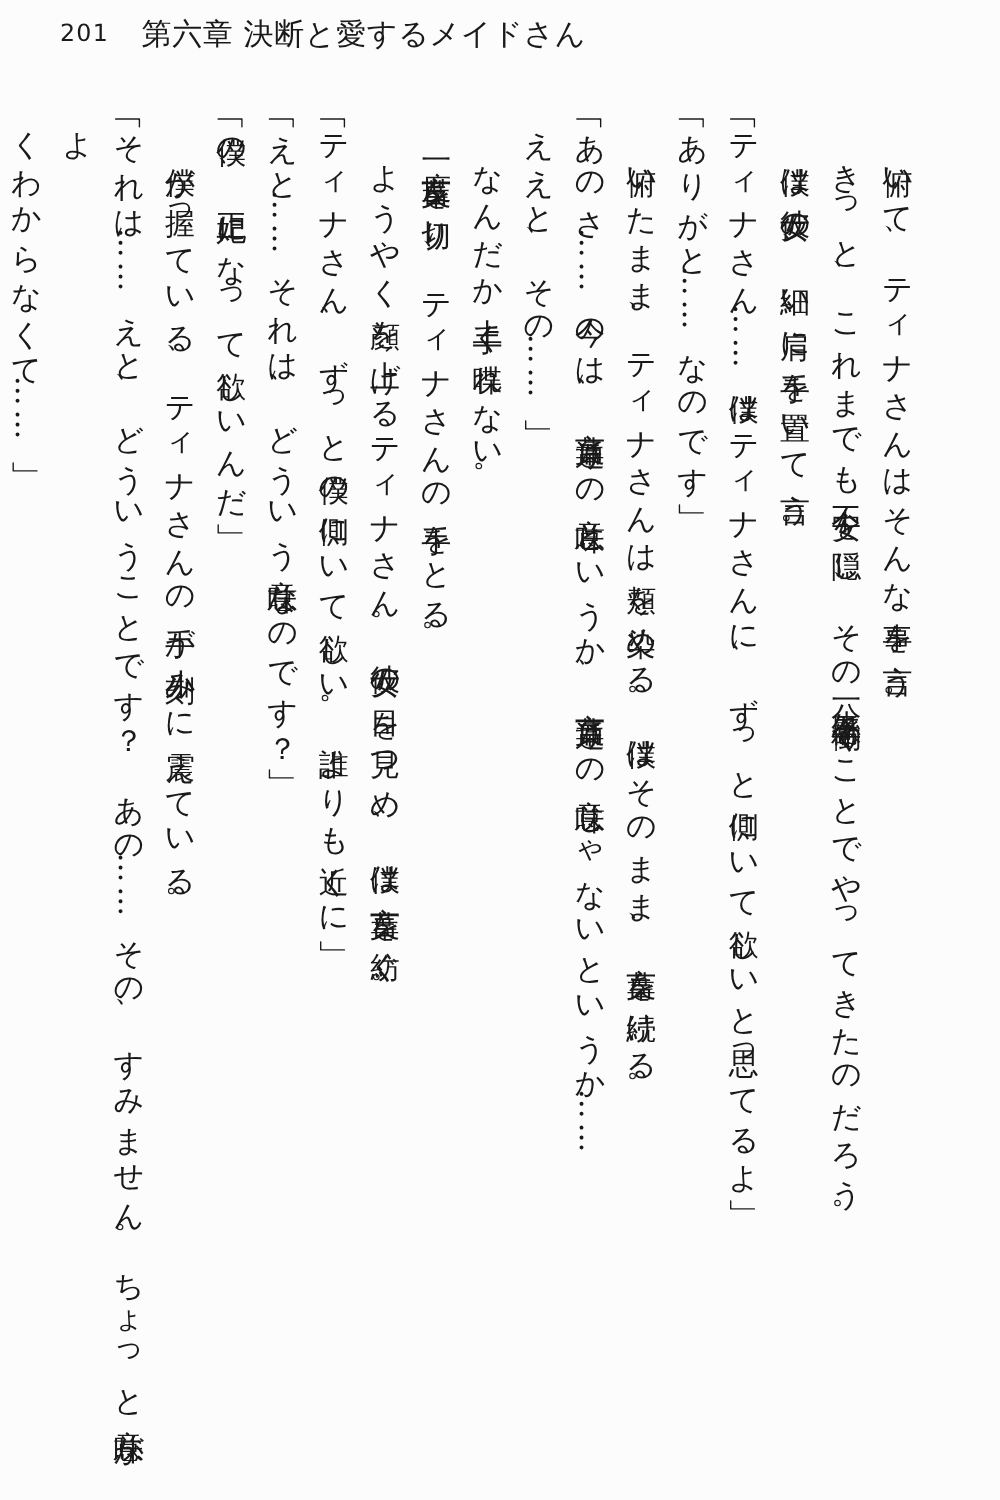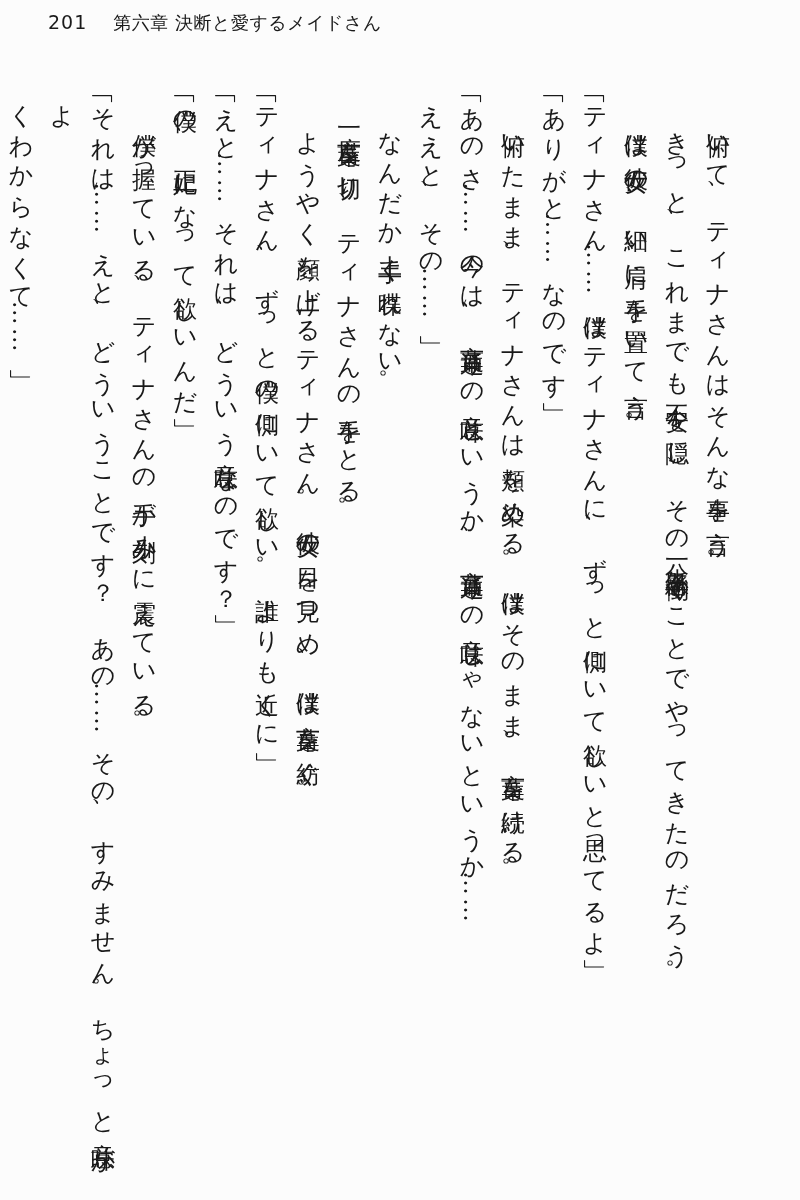--- a/index.html
+++ b/index.html
@@ -17,31 +17,31 @@
     height: 1200px;
     background: #fcfcfc;
     color: #1a1a1a;
     overflow: hidden;
   }
   .page-header {
     position: absolute;
     top: 11px;
     left: 48px;
     display: flex;
-    align-items: flex-start;
+    align-items: center;
     gap: 26px;
     font-family: "DejaVu Sans", "Liberation Sans", sans-serif;
     white-space: nowrap;
   }
   .page-number {
     font-size: 19px;
     letter-spacing: 1px;
   }
   .chapter-title {
-    font-size: 18px;
+    font-size: 24px;
     letter-spacing: 0.5px;
   }
   .page-body {
     position: absolute;
     top: 88px;
     left: 41px;
     width: 697px;
     height: 1085px;
     writing-mode: vertical-rl;
     text-orientation: mixed;

